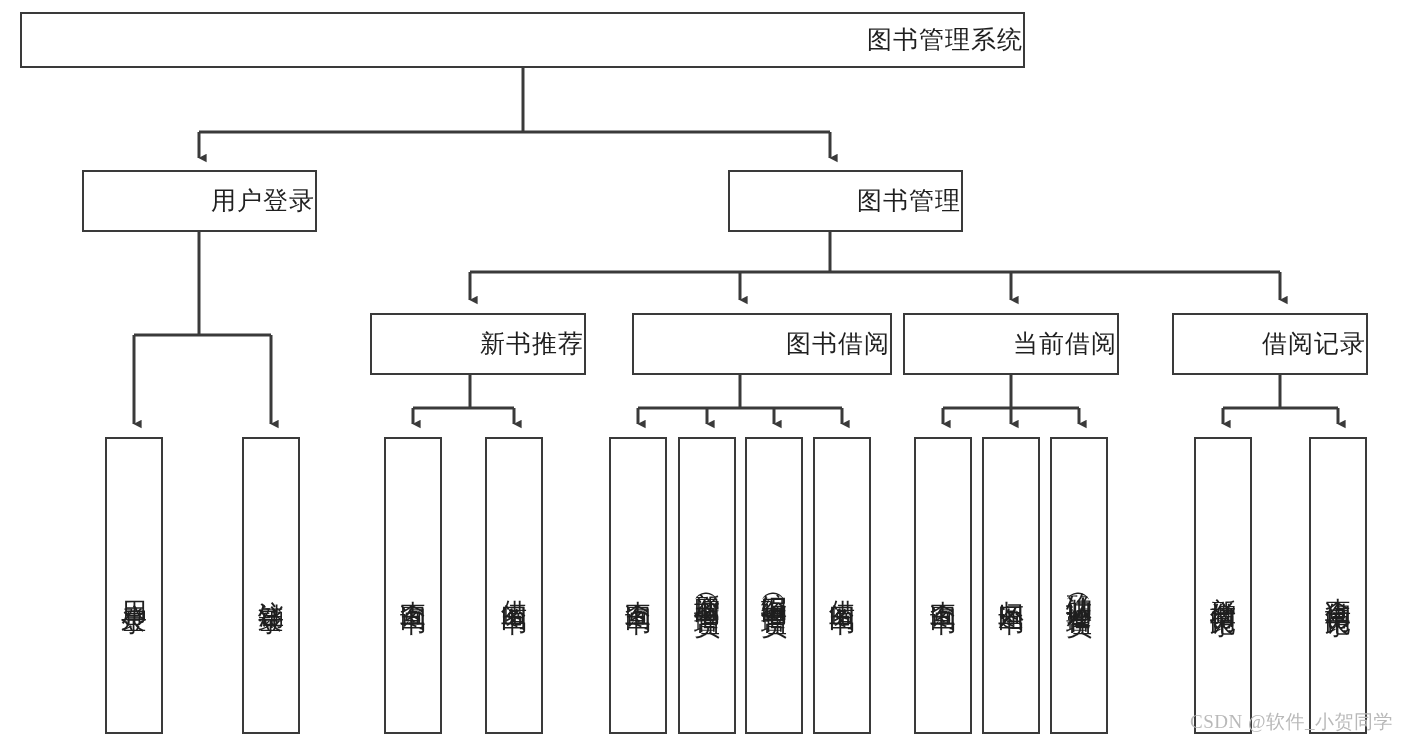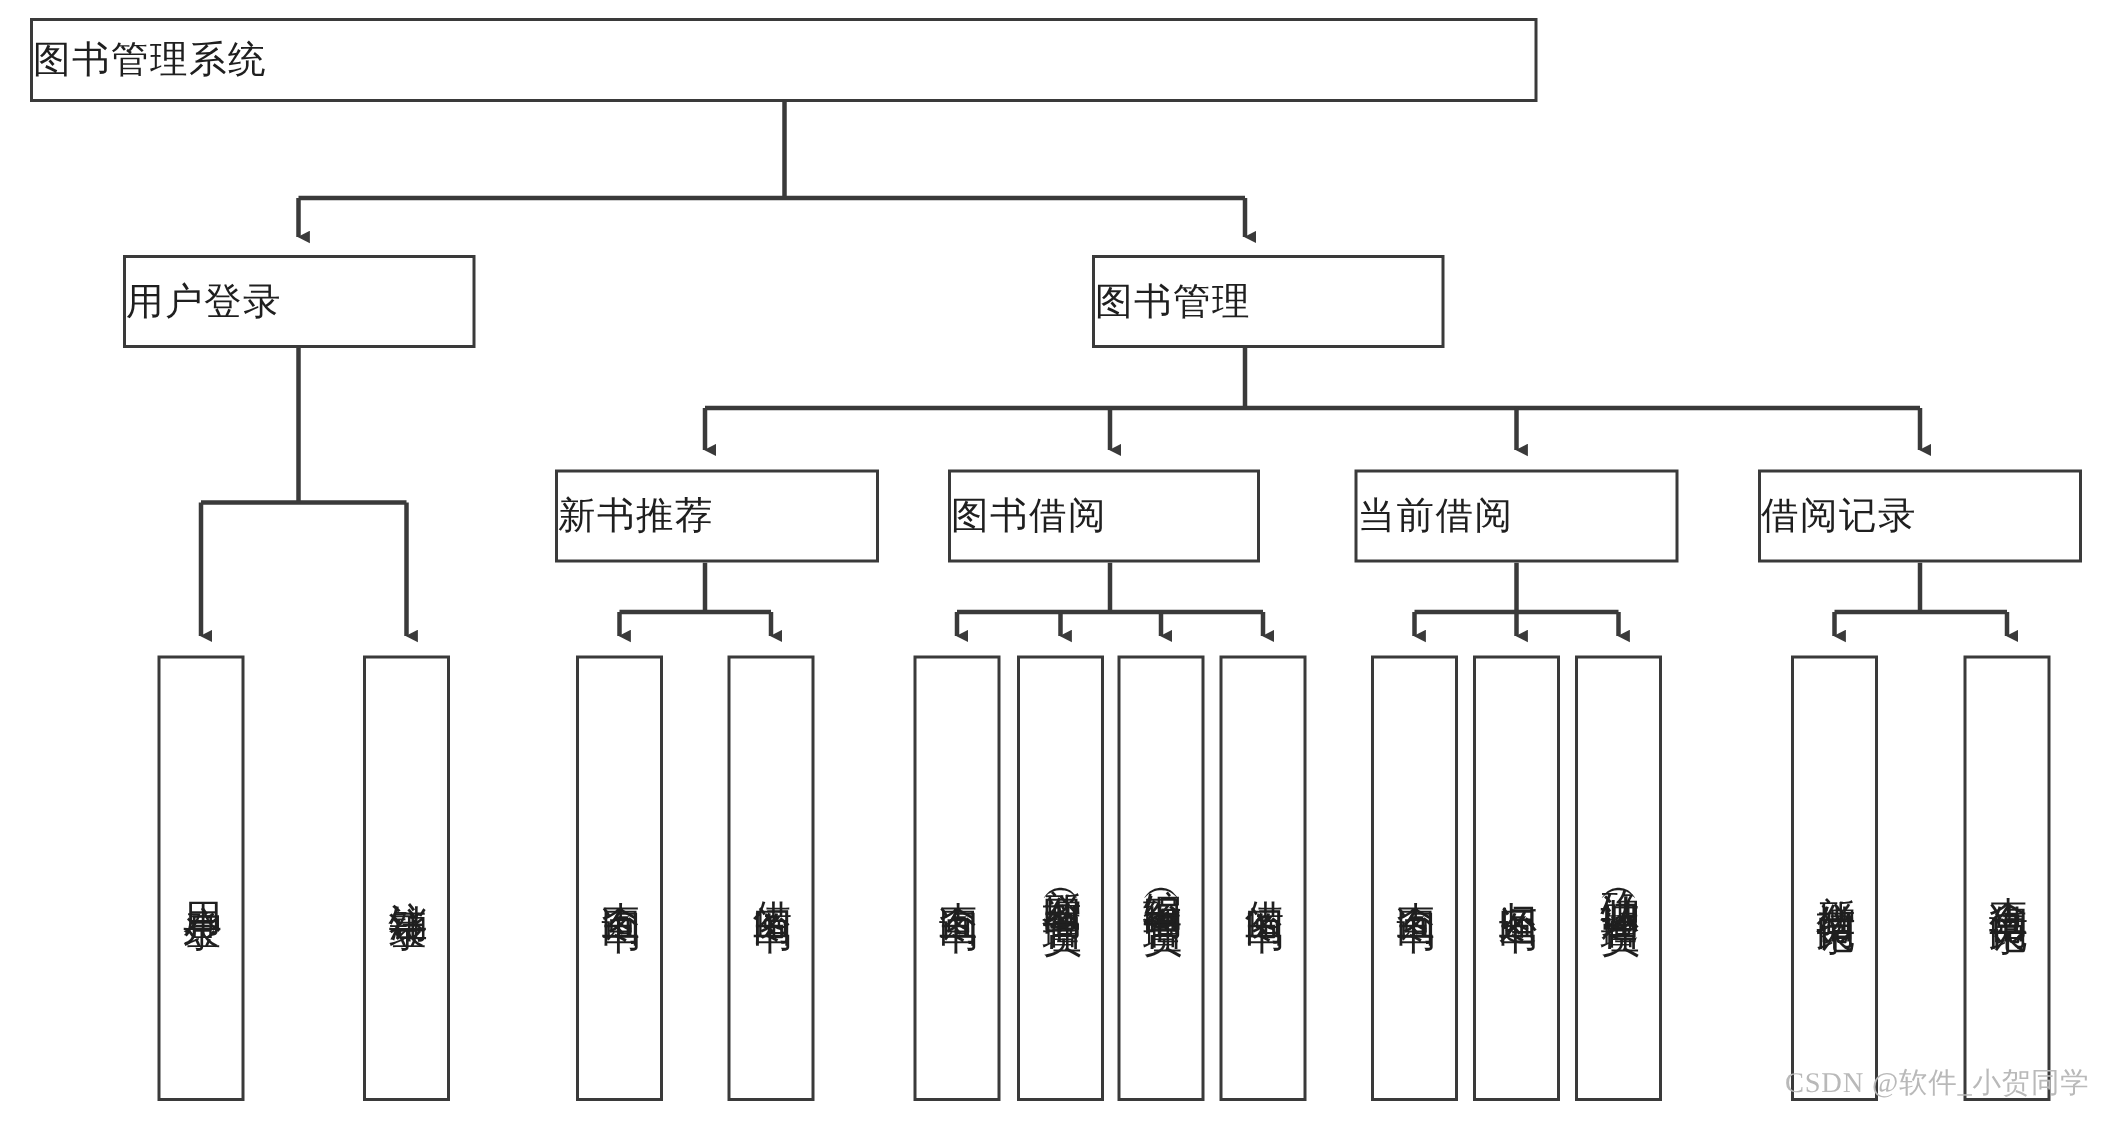--- a/index.html
+++ b/index.html
@@ -22,21 +22,21 @@
     height:747px;
     pointer-events:none;
   }
   .node{
     position:absolute;
     box-sizing:border-box;
     border:2.5px solid #3a3a3a;
     background:#ffffff;
     display:flex;
     align-items:center;
-    justify-content:flex-start;
+    justify-content:flex-end;
     text-align:center;
     color:#1f1f1f;
   }
   .node.h{
     font-size:25px;
     line-height:1.1;
     letter-spacing:1px;
   }
   .node.v{
     writing-mode:vertical-rl;
@@ -130,29 +130,29 @@
   </div>
 
   <div class="node h" style="left:712px; top:170px; width:235px; height:62px;margin-left:16px;">
     <span class="txt">图书管理</span>
   </div>
 
   <div class="node h" style="left:370px; top:313px; width:216px; height:62px;">
     <span class="txt">新书推荐</span>
   </div>
 
-  <div class="node h" style="left:632px; top:313px; width:208px; height:62px;">
+  <div class="node h" style="left:632px; top:313px; width:260px; height:62px;">
     <span class="txt">图书借阅</span>
   </div>
 
   <div class="node h" style="left:903px; top:313px; width:216px; height:62px;">
     <span class="txt">当前借阅</span>
   </div>
 
-  <div class="node h" style="left:1172px; top:313px; width:216px; height:62px;">
+  <div class="node h" style="left:1172px; top:313px; width:196px; height:62px;">
     <span class="txt">借阅记录</span>
   </div>
 
   <div class="node v" style="left:105px; top:437px; width:58px; height:297px;">
     <span class="txt">用户登录</span>
   </div>
   <div class="node v" style="left:242px; top:437px; width:58px; height:297px;">
     <span class="txt">注销登录</span>
   </div>
 

